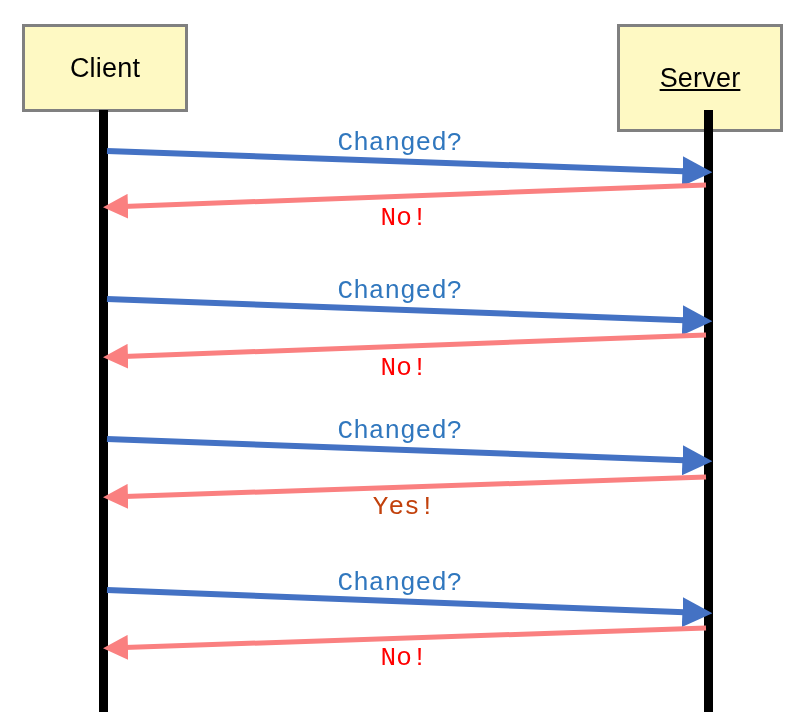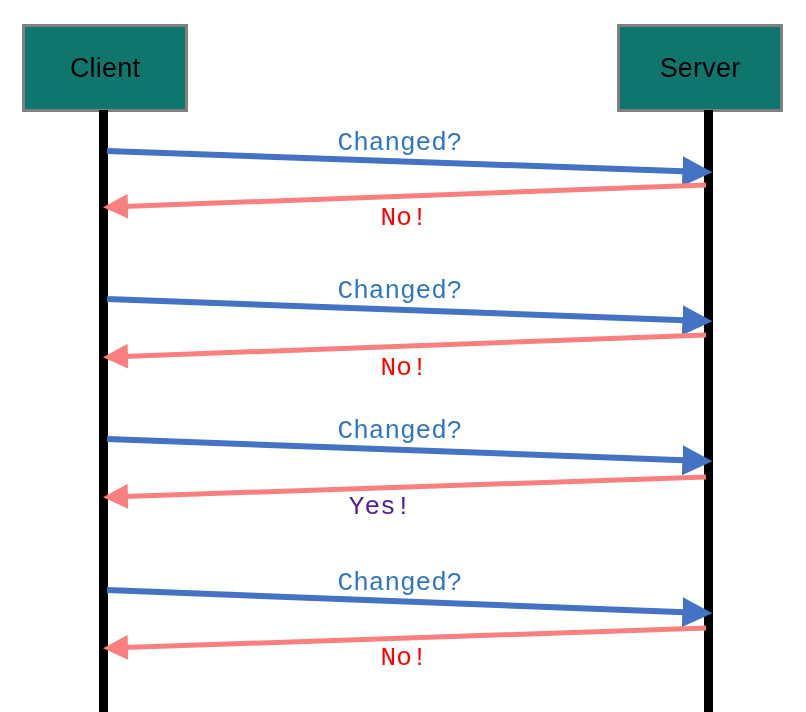--- a/index.html
+++ b/index.html
@@ -14,35 +14,35 @@
     position: relative;
     width: 806px;
     height: 712px;
     background: #ffffff;
     overflow: hidden;
   }
   
   .participant-box {
     position: absolute;
     box-sizing: border-box;
-    background: #0f766e;
+    background: #fef9c3;
     border: 3px solid #808080;
     display: flex;
     align-items: center;
     justify-content: center;
   }
   .participant-label {
     font-size: 27px;
     color: #000000;
     font-family: "Liberation Sans", sans-serif;
     line-height: 1;
     letter-spacing: 0.2px;
   }
   #box-client { left: 22px;  top: 24px; width: 166px; height: 88px; }
-  #box-server { left: 617px; top: 24px; width: 166px; height: 88px; }
+  #box-server { left: 617px; top: 24px; width: 166px; height: 108px; text-decoration: underline; }
 
   
   .lifeline {
     position: absolute;
     background: #000000;
     width: 9px;
     top: 110px;
     height: 602px;
   }
   #lifeline-client { left: 99px; }
@@ -104,18 +104,18 @@
         <line x1="706" y1="628" x2="110" y2="648" stroke="#fa8080" stroke-width="5" stroke-linecap="butt" marker-end="url(#arrow-red)"></line>
       </g>
   </svg>
 
   <div id="label-layer">
       <div class="msg-label request" style="left: 400px; top: 130px; color: rgb(48, 119, 190);">Changed?</div>
       <div class="msg-label reply" style="left: 404px; top: 205px; color: rgb(255, 0, 0);">No!</div>
       <div class="msg-label request" style="left: 400px; top: 278px; color: rgb(48, 119, 190);">Changed?</div>
       <div class="msg-label reply" style="left: 404px; top: 355px; color: rgb(255, 0, 0);">No!</div>
       <div class="msg-label request" style="left: 400px; top: 418px; color: rgb(48, 119, 190);">Changed?</div>
-      <div class="msg-label reply" style="left: 380px; top: 494px; color: #4c1d95;">Yes!</div>
+      <div class="msg-label reply" style="left: 404px; top: 494px; color: #c2410c;">Yes!</div>
       <div class="msg-label request" style="left: 400px; top: 570px; color: rgb(48, 119, 190);">Changed?</div>
       <div class="msg-label reply" style="left: 404px; top: 645px; color: rgb(255, 0, 0);">No!</div>
     </div>
 
 </div>
 
 </body></html>

